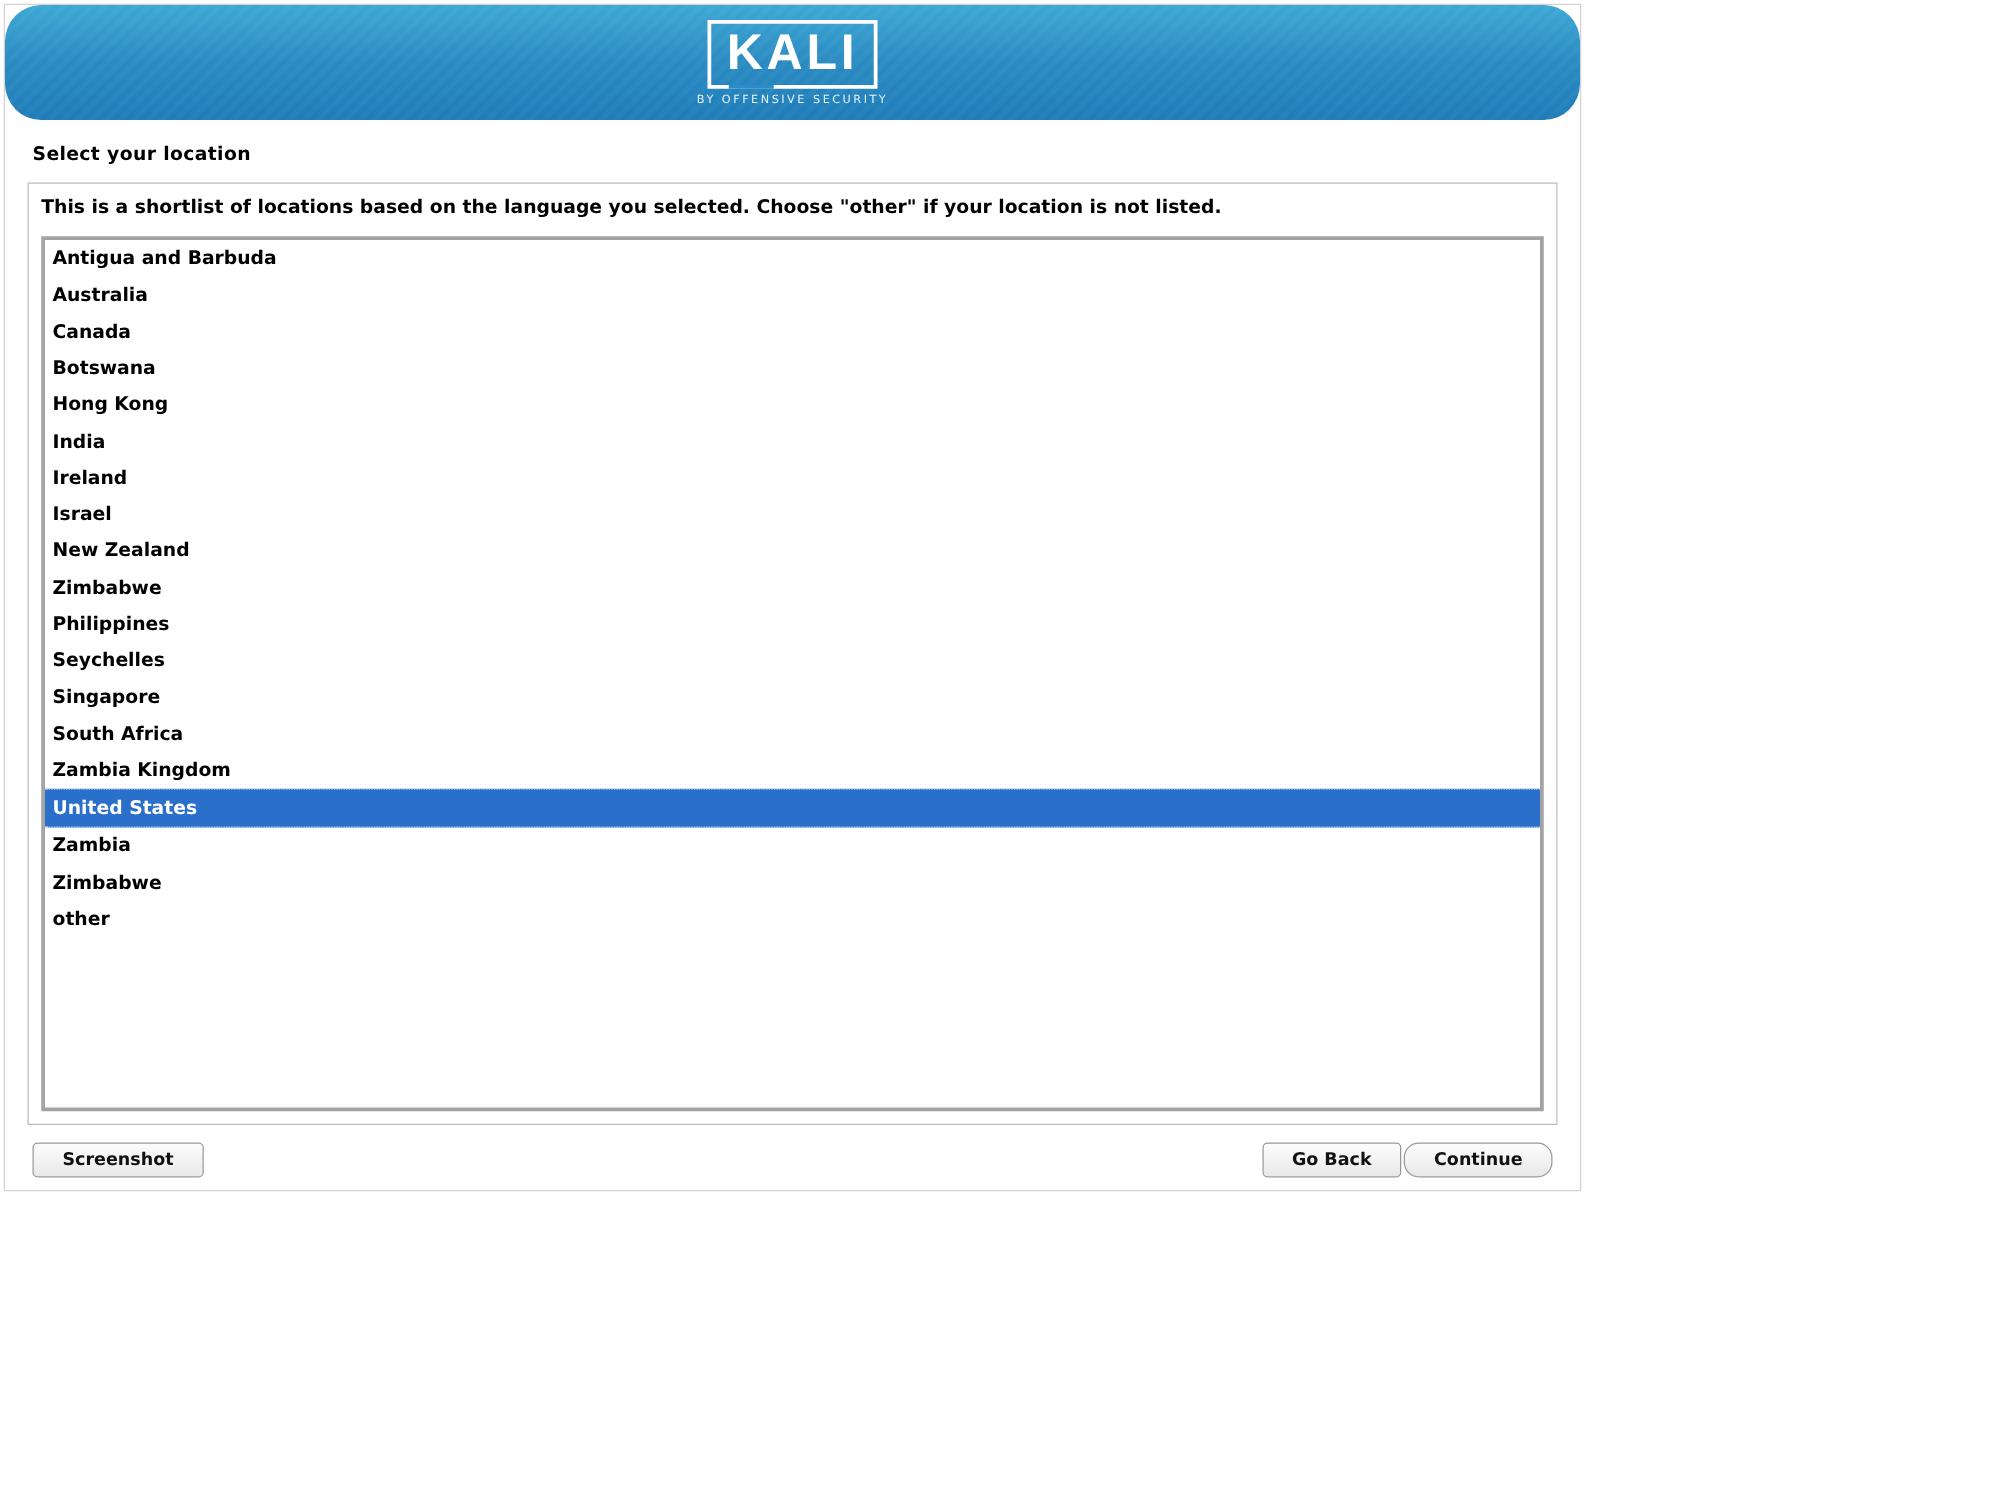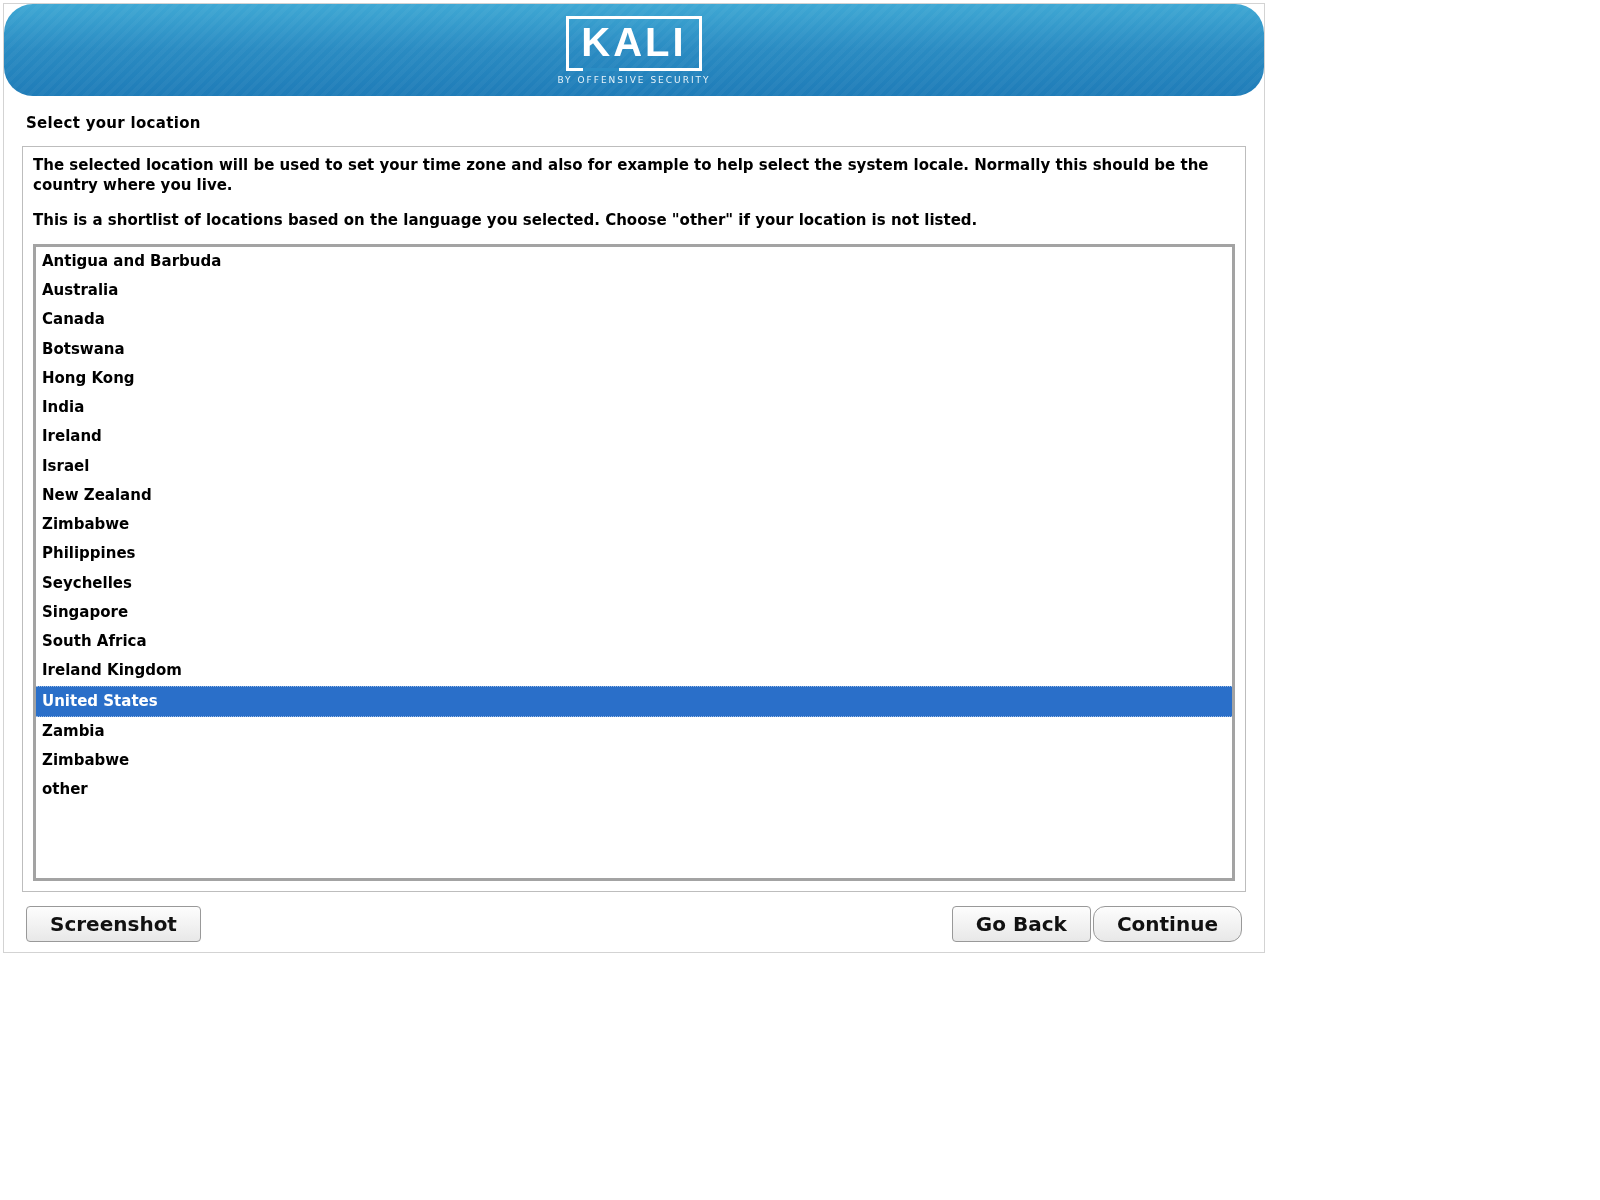--- a/index.html
+++ b/index.html
@@ -140,21 +140,21 @@
       align-items: center;
     }
     .button-bar .spacer {
       flex: 1;
     }
     .btn {
       background: linear-gradient(to bottom, #fdfdfd, #e8e8e8);
       border: 1px solid #999;
       border-radius: 4px;
       padding: 5px 23px;
-      font-size: 20px;
+      font-size: 14px;
       font-weight: bold;
       font-family: inherit;
       cursor: pointer;
       min-width: 100px;
       color: #111;
     }
     .btn + .btn {
       margin-left: 2px;
       border-radius: 12px;
     }
@@ -170,39 +170,38 @@
         <div class="kali-text">KALI</div>
       </div>
       <div class="kali-subtitle">BY OFFENSIVE SECURITY</div>
     </div>
   </div>
 
   <div class="content-area">
     <div class="page-title">Select your location</div>
 
     <div class="description-box">
-      <div class="desc-para">The selected location will be used to set your time zone and also for example to help select the system locale. Normally this should be the country where you live.</div>
       <div class="desc-para">This is a shortlist of locations based on the language you selected. Choose "other" if your location is not listed.</div>
 
       <div class="list-box" id="location-list">
           <div class="list-item">Antigua and Barbuda</div>
           <div class="list-item">Australia</div>
           <div class="list-item">Canada</div>
           <div class="list-item">Botswana</div>
           <div class="list-item">Hong Kong</div>
           <div class="list-item">India</div>
           <div class="list-item">Ireland</div>
           <div class="list-item">Israel</div>
           <div class="list-item">New Zealand</div>
           <div class="list-item">Zimbabwe</div>
           <div class="list-item">Philippines</div>
           <div class="list-item">Seychelles</div>
           <div class="list-item">Singapore</div>
           <div class="list-item">South Africa</div>
-          <div class="list-item">Ireland Kingdom</div>
+          <div class="list-item">Zambia Kingdom</div>
           <div class="list-item selected">United States</div>
           <div class="list-item">Zambia</div>
           <div class="list-item">Zimbabwe</div>
           <div class="list-item">other</div>
         </div>
     </div>
 
     <div class="button-bar">
       <button class="btn">Screenshot</button>
       <div class="spacer"></div>

